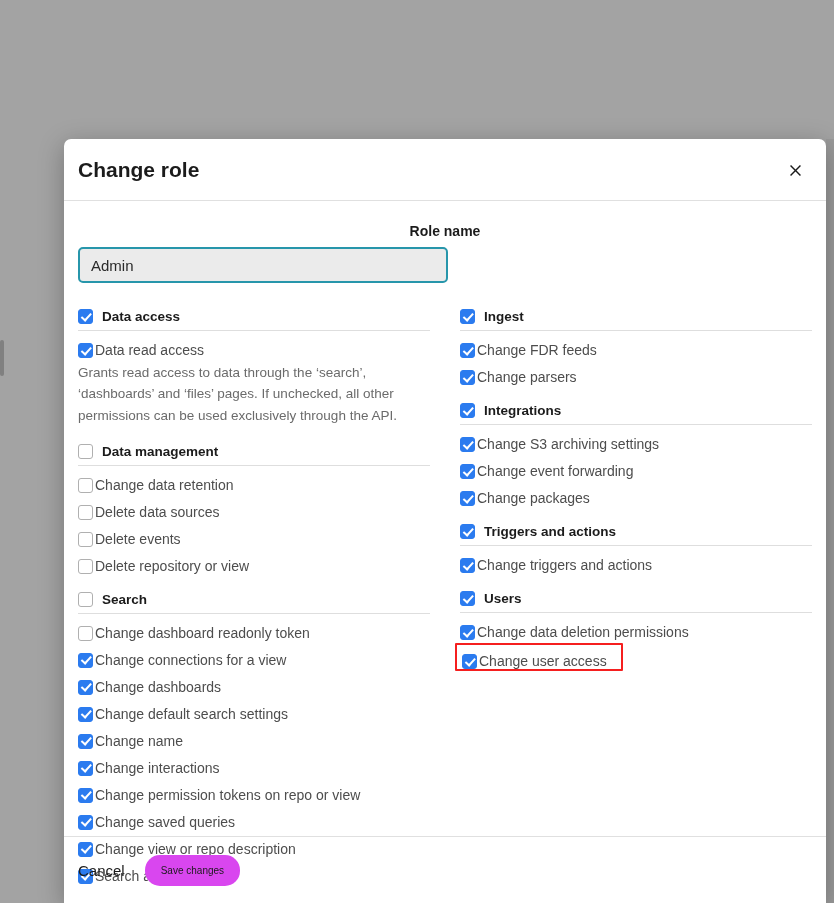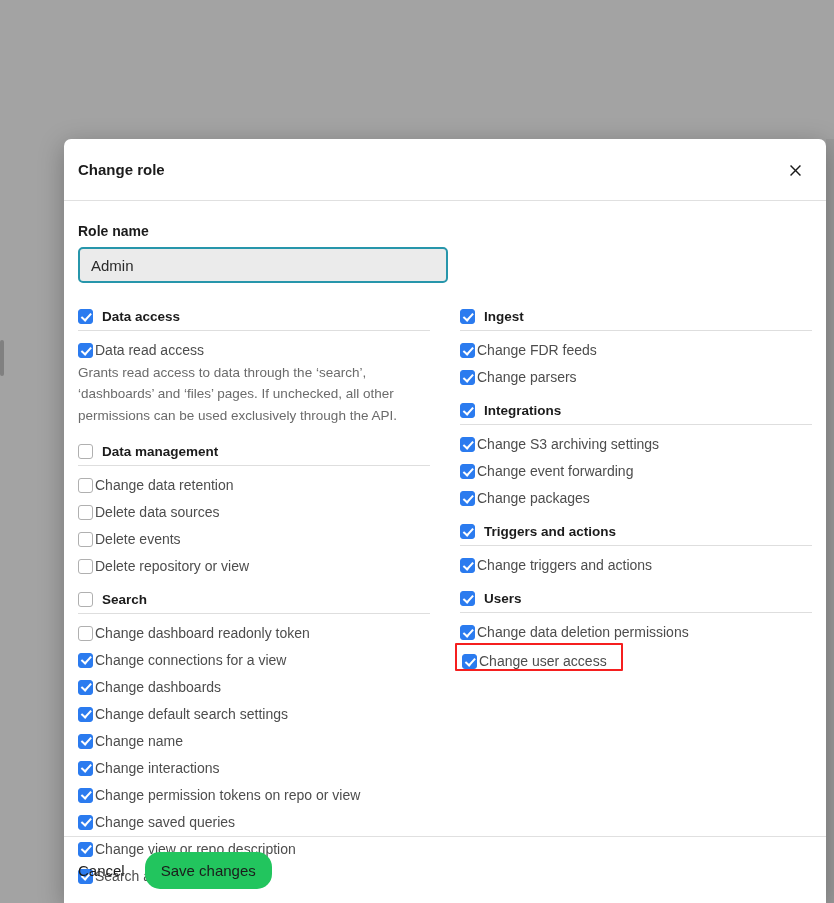--- a/index.html
+++ b/index.html
@@ -116,33 +116,33 @@
     background: #9a9a9a;
     z-index: 19;
   }
   #modal-header {
     position: relative;
     height: 62px;
     border-bottom: 1px solid #e0e0e0;
     display: flex; align-items: center;
   }
   #modal-title {
-    margin-left: 14px; font-size: 15px; font-weight: bold; color: #1b1b1b;
+    margin-left: 14px; font-size: 21px; font-weight: bold; color: #1b1b1b;
   }
   #modal-close-button {
     position: absolute; right: 16px; top: 16px;
     width: 30px; height: 30px;
     background: transparent; border: none; cursor: pointer;
     display: flex; align-items: center; justify-content: center;
     color: #1b1b1b;
   }
 
   #modal-body { padding: 22px 14px 0 14px; }
 
-  #role-name-label { font-size: 14px; font-weight: bold; color: #1b1b1b; }
+  #role-name-label { font-size: 14px; font-weight: bold; color: #1b1b1b; text-align: center; }
   #role-name-input {
     display: block;
     margin-top: 8px;
     width: 370px; height: 36px;
     background: #ebebeb;
     border: 2px solid #2796ab;
     border-radius: 5px;
     padding: 0 11px;
     font-size: 15px; color: #2a2a2a;
     font-family: "Liberation Sans", sans-serif;
@@ -209,22 +209,22 @@
     gap: 6px;
     padding-right: 14px;
   }
   #cancel-button {
     background: transparent; border: none;
     font-size: 15px; color: #1b1b1b;
     font-family: "Liberation Sans", sans-serif;
     padding: 9px 14px; cursor: pointer;
   }
   #save-changes-button {
-    background: #22c55e; border: none; border-radius: 15px;
-    font-size: 15px; color: #1b1b1b;
+    background: #d946ef; border: none; border-radius: 15px;
+    font-size: 10px; color: #1b1b1b;
     font-family: "Liberation Sans", sans-serif;
     padding: 10px 16px; cursor: pointer;
   }
 </style>
 </head>
 <body>
 
 <div id="backdrop">
 
   <div id="roles-panel">

